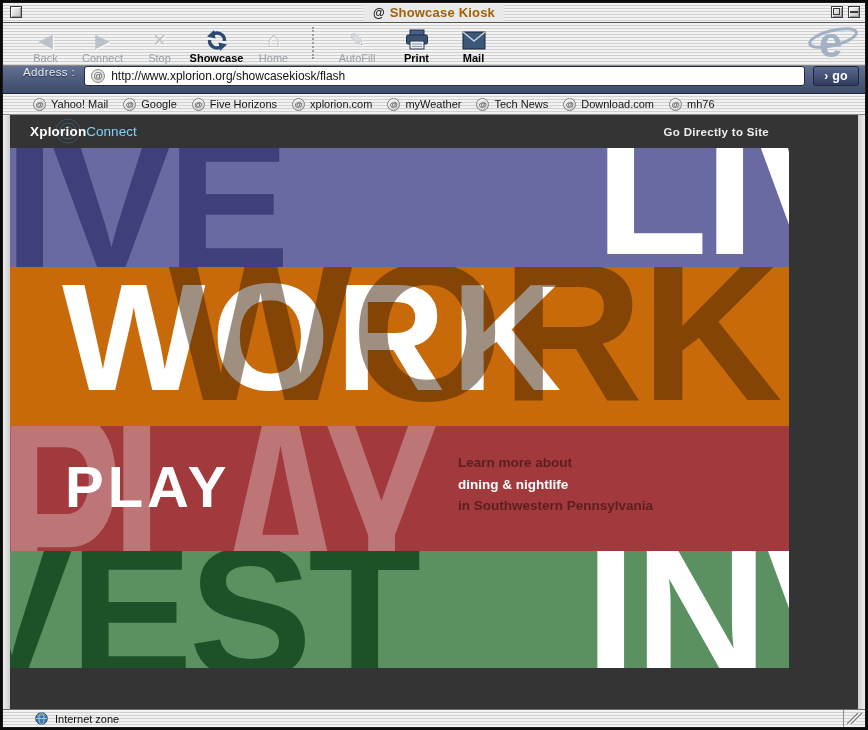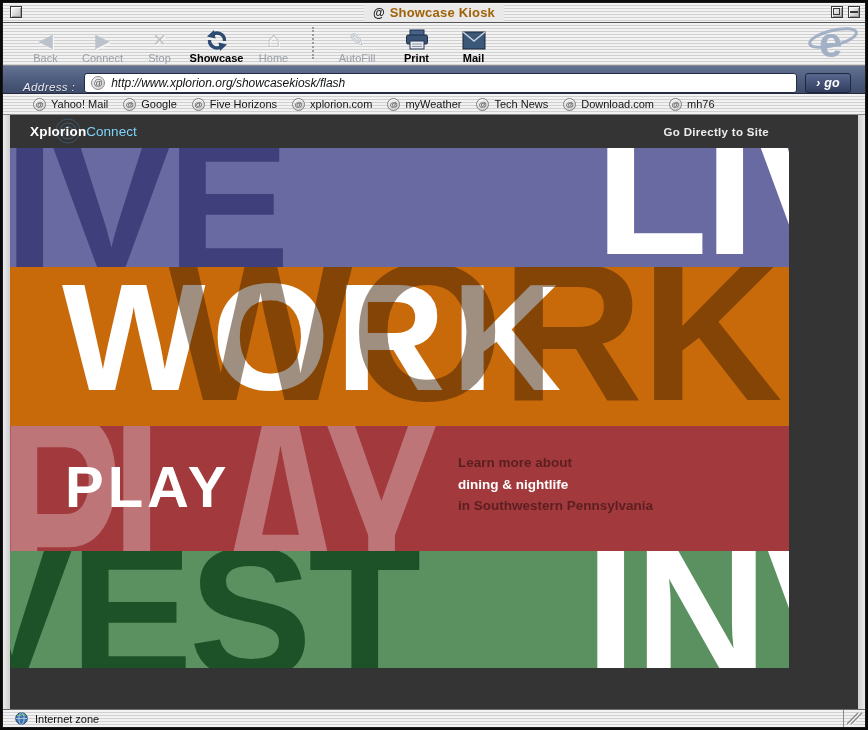--- a/index.html
+++ b/index.html
@@ -28,21 +28,21 @@
   .tb-glyph{font-size:19px;line-height:1;}
   .tb-label{font-size:11px;margin-top:0px;}
   .disabled .tb-label{color:#9aa0a8;}
   .disabled .tb-glyph{color:#bcc2ca;text-shadow:1px 1px 0 #fafafa;}
   .enabled .tb-label{color:#000;font-weight:bold;}
   .tb-sep{width:0;border-left:2px dotted #9a9aa2;height:32px;margin:0 12px 2px 10px;}
   .ie-logo{margin-left:auto;margin-right:6px;}
 
   
   .addressbar{height:28px;background:linear-gradient(180deg,#637192 0%,#4c5a7c 55%,#3e4b6a 100%);
-              display:flex;align-items:flex-end;padding:0 14px 0 20px;border-bottom:1px solid #23293a;font-style:italic;}
+              display:flex;align-items:flex-start;padding:0 6px 0 20px;border-bottom:1px solid #23293a;}
   .addr-label{color:#e9ecf4;font-size:11.5px;letter-spacing:.4px;margin-right:9px;text-shadow:0 1px 1px #2a3147;}
   .addr-field{flex:1;height:20px;background:#fff;border:1px solid #222c44;border-radius:3px;
               display:flex;align-items:center;padding:0 6px;gap:6px;}
   .at-badge{width:14px;height:14px;border-radius:50%;border:1px solid #8a8a8a;color:#555;
             font-size:9px;display:flex;align-items:center;justify-content:center;flex:0 0 auto;
             background:linear-gradient(135deg,#f4f4f4,#cfcfcf);}
   .addr-url{font-size:12px;color:#111;white-space:nowrap;overflow:hidden;}
   .go-btn{width:46px;height:20px;margin-left:8px;border:1px solid #1d2740;border-radius:3px;
           background:linear-gradient(180deg,#5a6890,#313d5e);color:#fff;display:flex;align-items:center;
           justify-content:center;gap:4px;font-size:12.5px;font-weight:bold;cursor:pointer;}
@@ -86,21 +86,21 @@
 
   .play-back{left:-12px;top:-60px;font-size:300px;letter-spacing:-18px;transform:scaleX(.62);transform-origin:0 0;}
   .play-front{left:55px;top:32px;font-size:58px;letter-spacing:4px;color:#fff;}
   .play-promo{position:absolute;left:448px;top:26px;font-size:13.5px;font-weight:bold;line-height:21.5px;}
   .promo-line2{color:#fff;}
 
   .invest-back{left:-60px;top:-30px;font-size:185px;letter-spacing:-4px;}
   .invest-front{left:575px;top:-30px;font-size:185px;letter-spacing:-2px;color:#fff;}
 
   
-  .statusbar{height:18px;border-top:1px solid #6e6e6e;display:flex;align-items:center;padding-left:12px;position:relative;}
+  .statusbar{height:18px;border-top:1px solid #6e6e6e;display:flex;align-items:center;padding-left:32px;position:relative;}
   .status-globe{margin-right:7px;display:flex;}
   .status-text{font-size:11px;color:#111;}
   .grow-box{position:absolute;right:0;top:0;width:22px;height:17px;border-left:1px solid #8a8a8a;
             display:flex;align-items:center;justify-content:center;}
 </style>
 </head>
 <body>
 
 <div class="screen">
   <div class="window">

